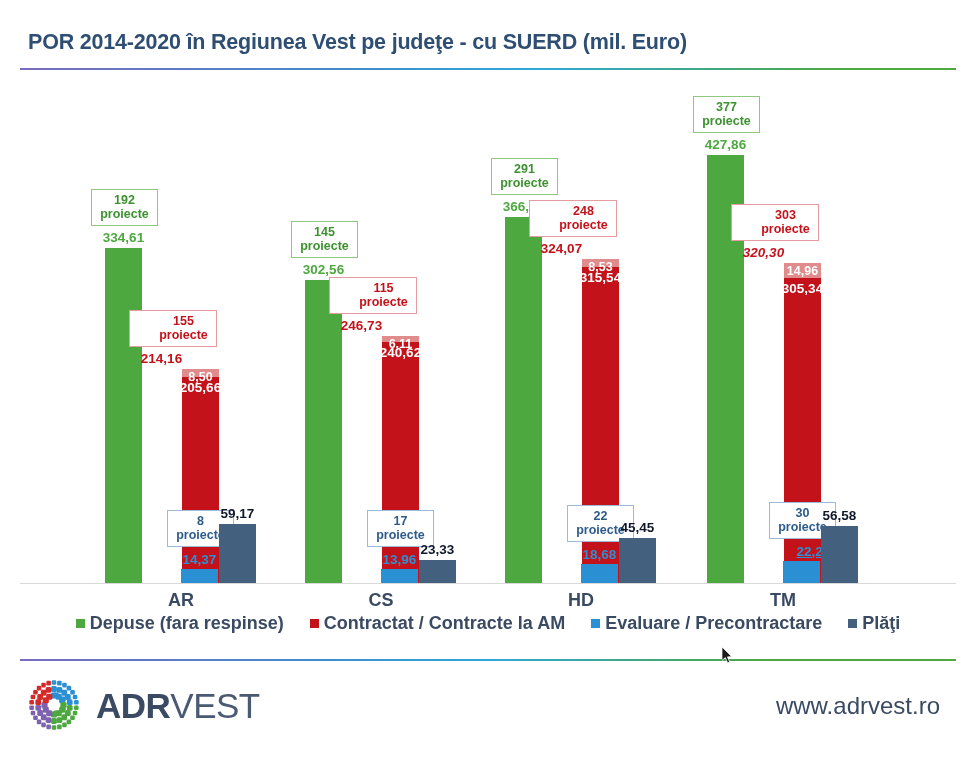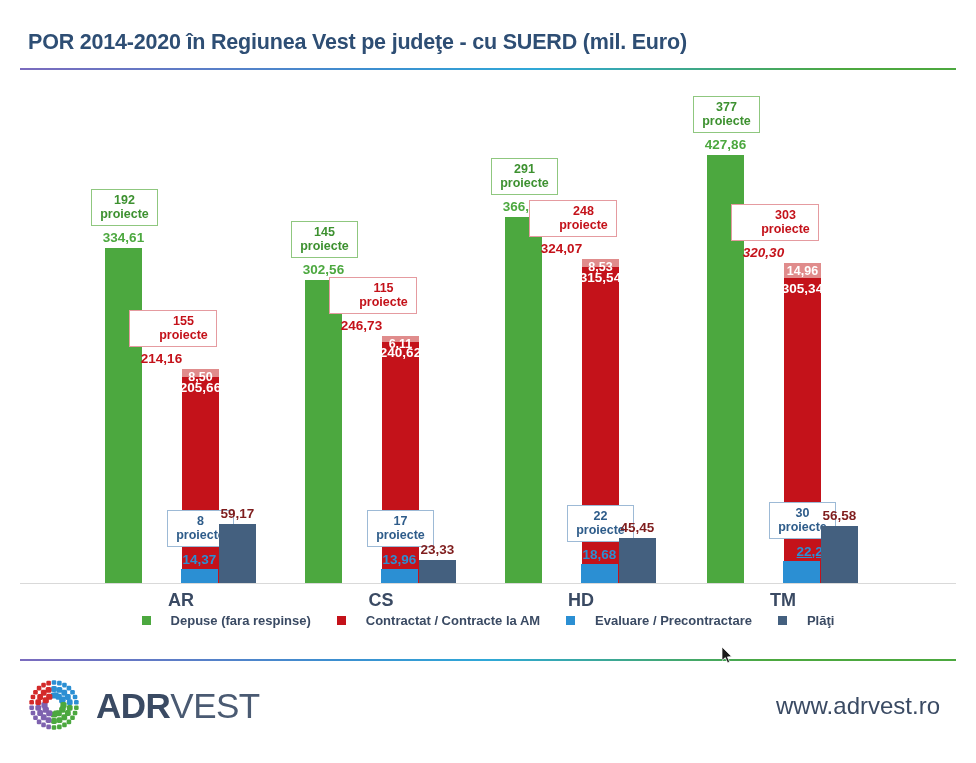--- a/index.html
+++ b/index.html
@@ -93,21 +93,21 @@
   .val {
     position: absolute;
     font-size: 13.5px;
     font-weight: bold;
     white-space: nowrap;
     text-align: center;
   }
   .val.green { color: #4CA83F; }
   .val.red   { color: #C4121A; }
   .val.blue  { color: #2B8FD3; }
-  .val.dblue { color: #7f1d1d; }
+  .val.dblue { color: #0f172a; }
   .val.white { color: #FFFFFF; }
 
   
   .callout {
     position: absolute;
     border: 1px solid;
     background: #FFFFFF;
     font-size: 12.5px;
     font-weight: bold;
     line-height: 14px;
@@ -137,22 +137,22 @@
     top: 535px;
     width: 976px;
     display: flex;
     justify-content: center;
     align-items: center;
     gap: 26px;
   }
   .legend-item {
     display: flex;
     align-items: center;
-    gap: 20px;
-    font-size: 13px;
+    gap: 5px;
+    font-size: 18px;
     font-weight: bold;
     color: #3A4A63;
     white-space: nowrap;
   }
   .legend-swatch {
     width: 9px;
     height: 9px;
     display: inline-block;
     flex: 0 0 auto;
   }

